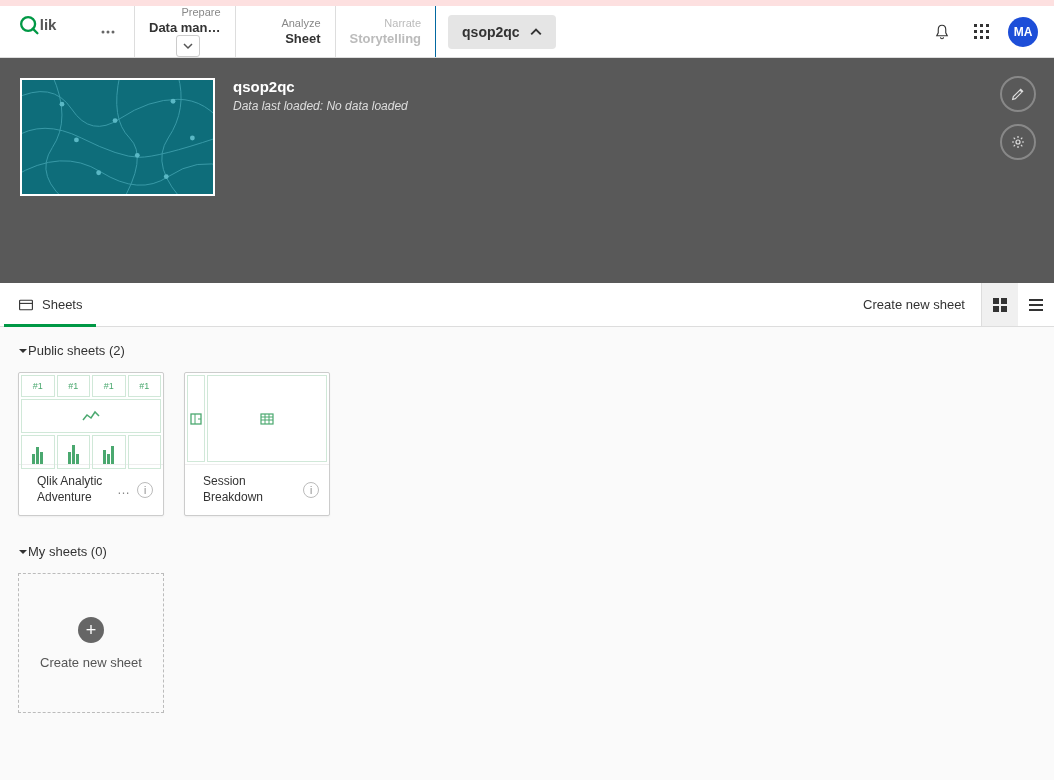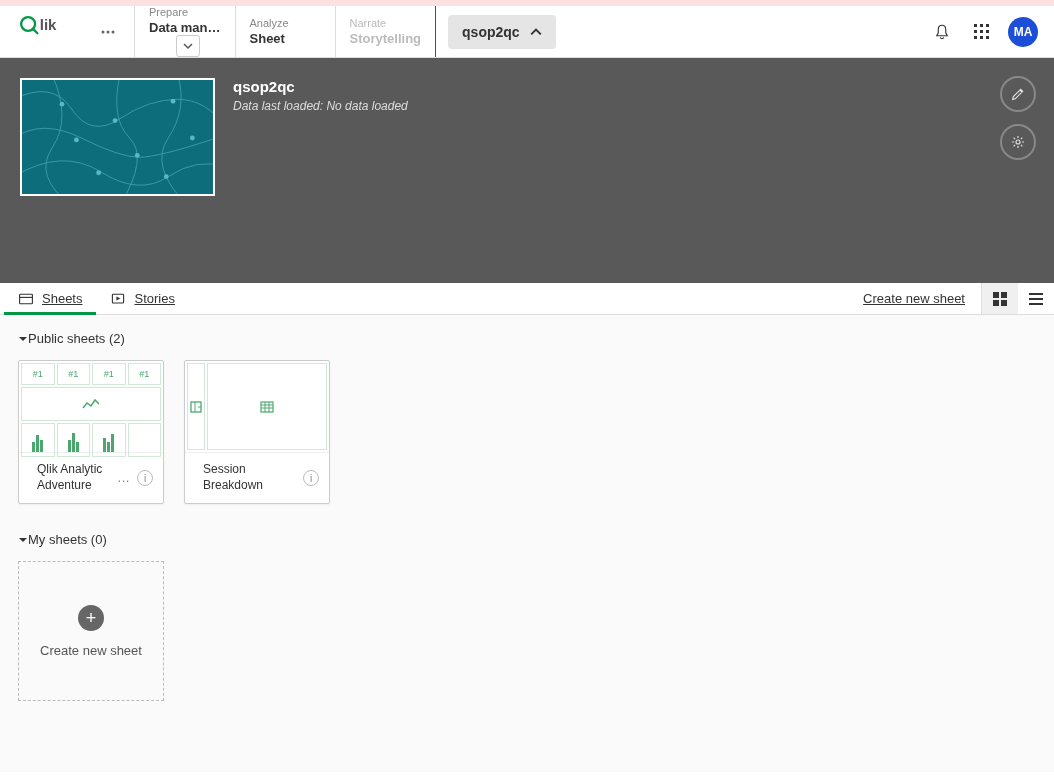--- a/index.html
+++ b/index.html
@@ -5,21 +5,21 @@
 * { box-sizing: border-box; margin: 0; padding: 0; }
 body { font-family: "Segoe UI", Arial, sans-serif; font-size: 13px; color: #333; background: #fff; width: 1054px; height: 780px; overflow: hidden; }
 .pink-bar { height: 6px; background: #fde0e0; }
 
 
 .topbar { height: 52px; display: flex; align-items: stretch; border-bottom: 1px solid #ddd; background: #fff; padding: 0 10px 0 0; }
 .logo-cell { display: flex; align-items: center; padding: 0 12px 16px 20px; }
 .logo-svg { width: 58px; height: 24px; }
 .more-btn { display: flex; align-items: center; justify-content: center; width: 36px; cursor: pointer; color: #666; }
 .nav-tabs { display: flex; align-items: stretch; margin-left: 8px; }
-.nav-tab { display: flex; flex-direction: column; justify-content: center; padding: 0 14px; min-width: 100px; border-left: 1px solid #ddd; position: relative; cursor: pointer; }
+.nav-tab { display: flex; flex-direction: column; justify-content: center; padding: 0 14px; min-width: 100px; border-left: 1px solid #ddd; position: relative; cursor: pointer; text-align: right; }
 .nav-tab .nav-sup { font-size: 11px; color: #888; }
 .nav-tab .nav-main { font-size: 13px; font-weight: 600; color: #333; margin-top: 2px; }
 .nav-tab.disabled .nav-sup, .nav-tab.disabled .nav-main { color: #bbb; }
 .nav-prepare { display: flex; align-items: center; }
 .nav-prepare .dd-box { border: 1px solid #ccc; width: 24px; height: 24px; display: flex; align-items: center; justify-content: center; margin-left: 6px; border-radius: 3px; }
 .nav-tab-last { border-right: 1px solid #0369a1; }
 .app-dd-btn { display: flex; align-items: center; margin-left: 12px; background: #e5e5e5; border-radius: 4px; height: 34px; align-self: center; padding: 0 14px; cursor: pointer; font-weight: 600; font-size: 14px; gap: 10px; }
 .topbar-spacer { flex: 1; }
 .topbar-icon { width: 40px; display: flex; align-items: center; justify-content: center; cursor: pointer; color: #333; }
 .avatar { width: 30px; height: 30px; border-radius: 50%; background: #1d4ed8; color: #fff; display: flex; align-items: center; justify-content: center; font-size: 12px; font-weight: 600; margin: 0 6px; align-self: center; }
@@ -28,21 +28,21 @@
 .app-header { background: #595959; height: 225px; padding: 20px; position: relative; display: flex; gap: 18px; }
 .thumb-frame { width: 195px; height: 118px; border: 2px solid #fff; background: #0e6d7a; position: relative; overflow: hidden; }
 .thumb-svg { width: 100%; height: 100%; display: block; }
 .app-info h2 { color: #fff; font-size: 15px; font-weight: 700; }
 .app-info .meta { color: #ddd; font-size: 12px; font-style: italic; margin-top: 4px; }
 .header-actions { position: absolute; right: 18px; top: 18px; display: flex; flex-direction: column; gap: 12px; }
 .round-btn { width: 36px; height: 36px; border-radius: 50%; border: 2px solid #888; background: #595959; color: #ddd; display: flex; align-items: center; justify-content: center; cursor: pointer; }
 .round-btn svg { width: 16px; height: 16px; }
 
 
-.subbar { height: 32px; border-bottom: 1px solid #ddd; display: flex; align-items: stretch; background: #fff; padding-left: 4px; text-decoration: underline; }
+.subbar { height: 44px; border-bottom: 1px solid #ddd; display: flex; align-items: stretch; background: #fff; padding-left: 4px; }
 .subtab { display: flex; align-items: center; gap: 8px; padding: 0 14px; font-size: 13px; color: #333; cursor: pointer; position: relative; }
 .subtab.active::after { content: ""; position: absolute; left: 0; right: 0; bottom: -1px; height: 3px; background: #009845; }
 .subtab svg { width: 16px; height: 16px; }
 .subbar-spacer { flex: 1; }
 .create-link { display: flex; align-items: center; padding: 0 16px; font-size: 13px; color: #333; cursor: pointer; }
 .view-toggle { display: flex; align-items: center; border-left: 1px solid #ddd; }
 .vt-btn { width: 36px; display: flex; align-items: center; justify-content: center; cursor: pointer; height: 100%; }
 .vt-btn.active { background: #f0f0f0; }
 .vt-btn svg { width: 16px; height: 16px; }
 
@@ -189,27 +189,20 @@
 </div>
 
 <div class="subbar">
   <div class="subtab active">
     <svg viewBox="0 0 20 20">
         <rect x="2" y="4" width="16" height="12" rx="1" fill="none" stroke="#333" stroke-width="1.4"></rect>
         <line x1="2" y1="8" x2="18" y2="8" stroke="#333" stroke-width="1.4"></line>
       </svg>
     <span>Sheets</span>
   </div>
-  <div class="subtab">
-    <svg viewBox="0 0 20 20">
-        <rect x="3" y="4" width="14" height="11" rx="1" fill="none" stroke="#333" stroke-width="1.4"></rect>
-        <path d="M8 7 L13 9.5 L8 12 Z" fill="#333"></path>
-      </svg>
-    <span>Stories</span>
-  </div>
   <div class="subbar-spacer"></div>
   <div class="create-link">Create new sheet</div>
   <div class="view-toggle">
     <div class="vt-btn active">
       <svg viewBox="0 0 16 16">
           <rect x="1" y="1" width="6" height="6" fill="#333"></rect>
           <rect x="9" y="1" width="6" height="6" fill="#333"></rect>
           <rect x="1" y="9" width="6" height="6" fill="#333"></rect>
           <rect x="9" y="9" width="6" height="6" fill="#333"></rect>
         </svg>

